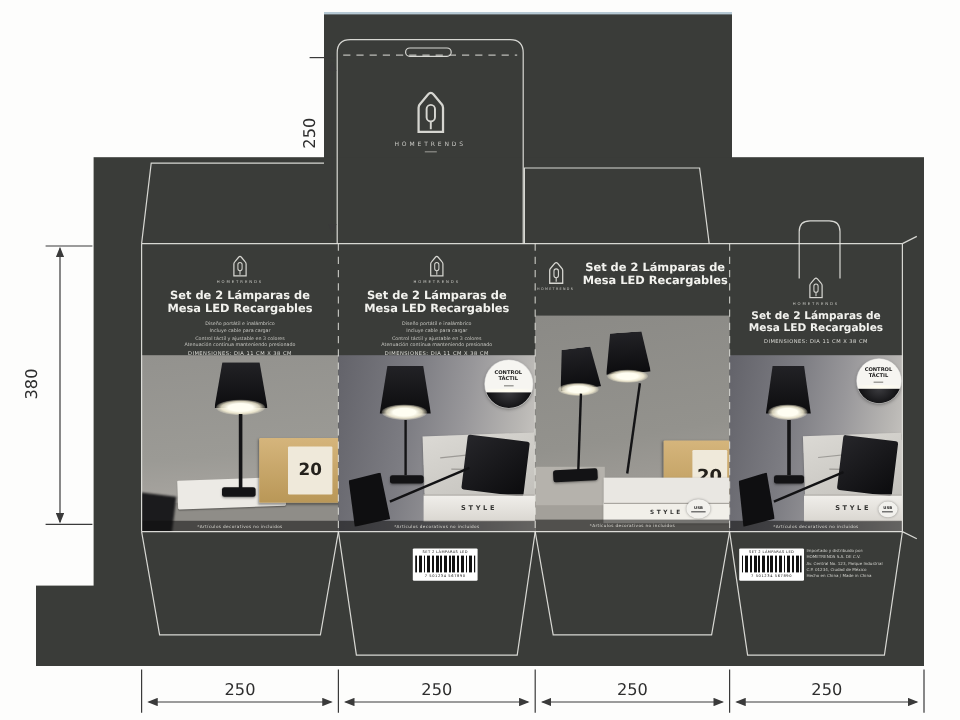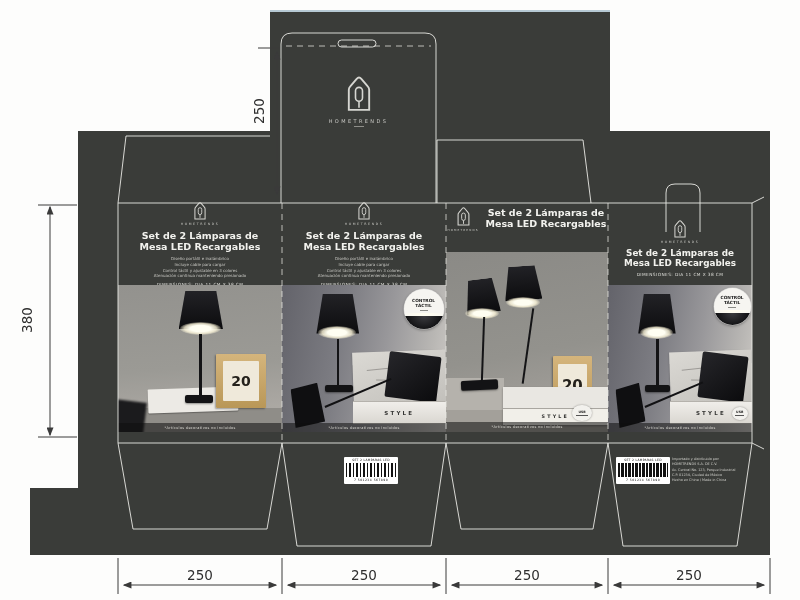--- a/index.html
+++ b/index.html
@@ -10,41 +10,41 @@
   .sheet{position:absolute;background:#3a3c39;}
   .sheet-top{left:270px;top:10px;width:340px;height:122px;border-top:2px solid #b6c9d4;}
   .sheet-main{left:78px;top:131px;width:692px;height:424px;}
   .sheet-tab{left:30px;top:488px;width:50px;height:67px;}
   
   svg.lines{position:absolute;left:0;top:0;z-index:5;pointer-events:none;}
   .w{stroke:#e9e9e4;stroke-width:1;fill:none;opacity:.9;}
   .wd{stroke:#e9e9e4;stroke-width:1;fill:none;opacity:.75;stroke-dasharray:6 5;}
   .d{stroke:#3a3a3a;stroke-width:1;fill:none;}
   
-  .panel{position:absolute;top:192px;height:240px;z-index:2;color:#e8e8e4;}
+  .panel{position:absolute;top:203px;height:240px;z-index:2;color:#e8e8e4;}
   .p-header{display:flex;flex-direction:column;align-items:center;padding-top:7px;}
   .logo-svg{color:#d6d6d1;}
   .brand{font-size:3.2px;letter-spacing:1.6px;color:#c9c9c4;margin-top:2px;}
   .title{margin-top:4px;text-align:center;font-weight:bold;font-size:9.5px;line-height:1.18;color:#f2f2ee;}
   .features{margin-top:4px;text-align:center;font-size:4px;line-height:1.4;color:#c6c6c1;}
   .dimsline{margin-top:3px;font-size:4.3px;letter-spacing:.4px;color:#dedeD9;}
   .photo{position:absolute;left:0;right:0;bottom:0;overflow:hidden;}
   .photo1{height:147px;background:linear-gradient(175deg,#93928e 0%,#9b9a95 55%,#a8a5a0 78%,#b3b0aa 100%);}
   .photo2{height:147px;background:linear-gradient(100deg,#63636a 0%,#7c7c82 35%,#98979a 60%,#b9b7b4 85%,#cfccc8 100%);}
   .photo3{height:180px;background:linear-gradient(170deg,#8b8a86 0%,#93928d 55%,#a09d98 80%,#b0ada7 100%);}
   
   .shade{position:absolute;background:linear-gradient(180deg,#222226,#0c0c0e);
          clip-path:polygon(15% 0,85% 0,100% 100%,0 100%);}
   .glow{position:absolute;border-radius:50%;
         background:radial-gradient(ellipse at center,#fffef2 35%,rgba(255,248,220,.8) 55%,rgba(255,248,220,0) 75%);}
   .stem{position:absolute;width:2.4px;background:#141416;}
   .lampbase{position:absolute;background:#131315;border-radius:2px;box-shadow:0 1px 2px rgba(0,0,0,.4);}
   .bookwhite{position:absolute;background:#eceae5;border-radius:1px;box-shadow:0 1px 1px rgba(0,0,0,.3);}
   .calendar{position:absolute;background:linear-gradient(180deg,#d5b57c,#b99757);border-radius:1px;
-            box-shadow:-1px 1px 2px rgba(0,0,0,.35);display:flex;align-items:center;justify-content:center;}
+            box-shadow:-1px 1px 2px rgba(0,0,0,.35);display:flex;align-items:center;justify-content:flex-start;padding-left:24px;}
   .calcard{background:#efe9da;width:74%;height:74%;display:flex;align-items:center;justify-content:center;
            font-weight:bold;color:#24211c;border-radius:1px;}
   .cal20-1{font-size:14px;} .cal20-3{font-size:15px;}
   .floorstrip{position:absolute;background:#8f8d88;}
   .blurobj{position:absolute;background:#1b1b1d;filter:blur(1px);}
   .basesq{position:absolute;background:linear-gradient(135deg,#26262a,#0b0b0d);border-radius:2px;transform:rotate(7deg);}
   .stemlying{position:absolute;height:2.4px;background:#121214;transform-origin:left center;}
   .conelying{position:absolute;background:#0f0f11;clip-path:polygon(0 20%,68% 0,100% 80%,24% 100%);transform:rotate(6deg);}
   .mag{position:absolute;background:linear-gradient(160deg,#dbd9d4,#c2c0bb);transform:rotate(-2deg);
        box-shadow:0 1px 2px rgba(0,0,0,.3);}

